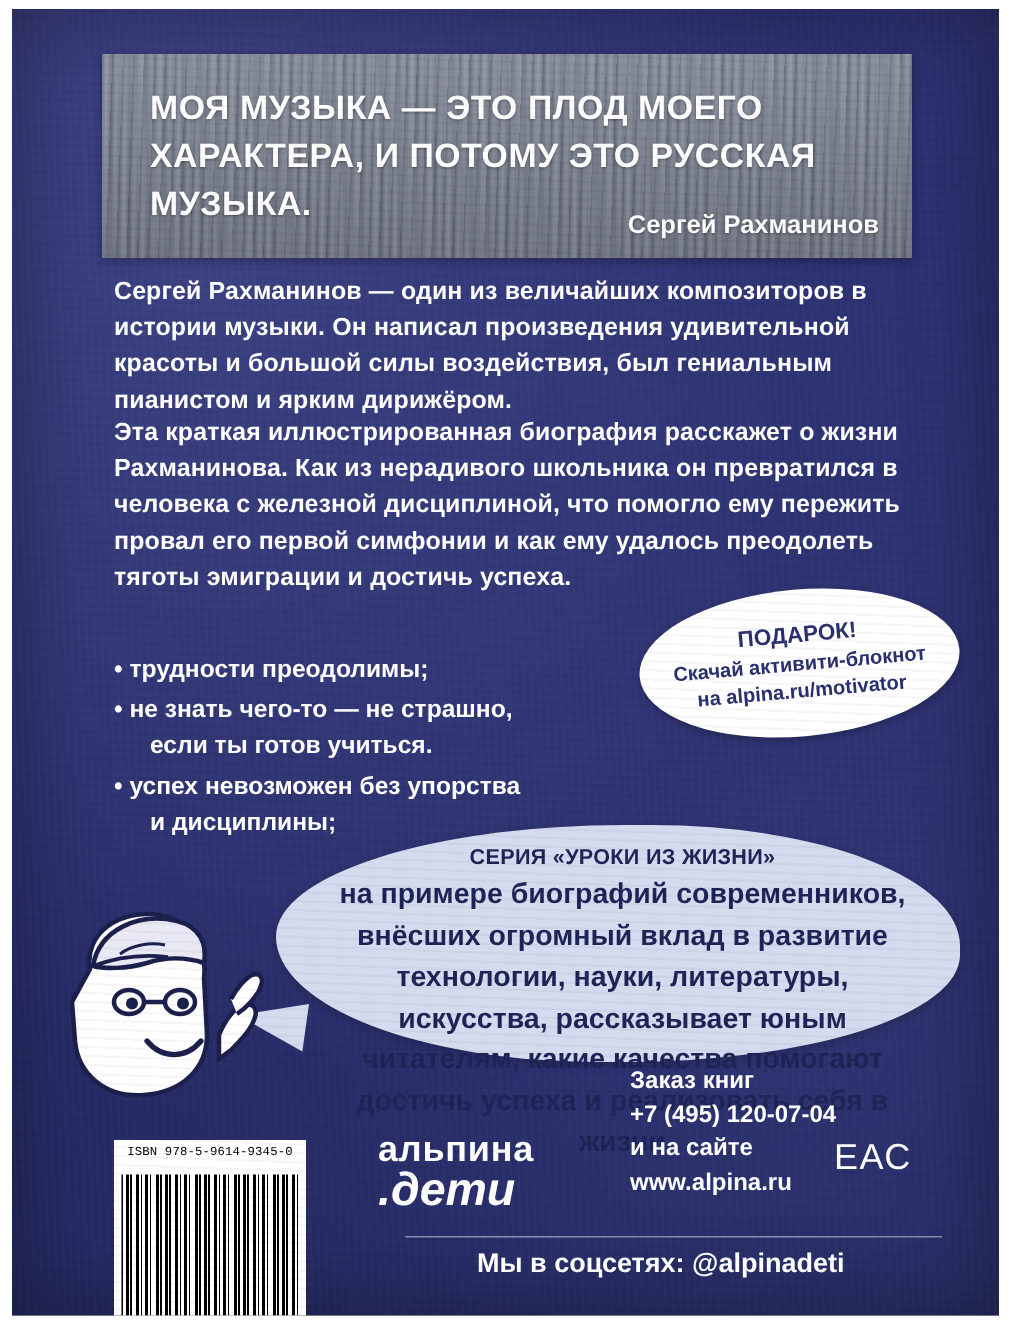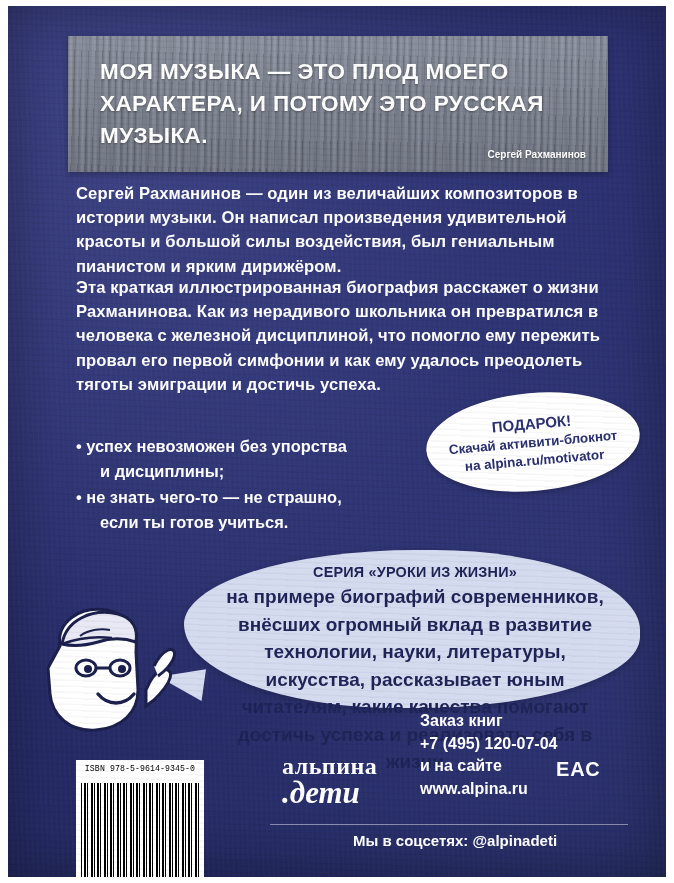--- a/index.html
+++ b/index.html
@@ -72,21 +72,21 @@
     font-weight: bold;
     letter-spacing: 0.4px;
     text-transform: uppercase;
     text-shadow: 0 1px 2px rgba(0,0,0,0.35);
   }
   .quote-author {
     position: absolute;
     right: 22px;
     bottom: 12px;
     color: #ffffff;
-    font-size: 10px;
+    font-size: 17px;
     font-weight: bold;
     text-shadow: 0 1px 2px rgba(0,0,0,0.35);
   }
 
   
   .blurb {
     position: absolute;
     left: 68px;
     width: 538px;
     color: #ffffff;
@@ -238,24 +238,23 @@
     height: 94px;
     background:
       repeating-linear-gradient(90deg,
         #000 0px, #000 1px, #fff 1px, #fff 3px,
         #000 3px, #000 5px, #fff 5px, #fff 6px,
         #000 6px, #000 7px, #fff 7px, #fff 10px,
         #000 10px, #000 12px, #fff 12px, #fff 13px);
   }
   .logo {
     position: absolute;
-    left: 274px;
+    left: 244px;
     top: 748px;
     color: #ffffff;
-    font-family: Liberation Serif, serif;
   }
   .logo .l1 {
     font-size: 24px;
     font-weight: bold;
     letter-spacing: 0.5px;
     line-height: 1.05;
   }
   .logo .l2 {
     font-size: 31px;
     font-weight: bold;
@@ -270,55 +269,56 @@
     color: #ffffff;
     font-size: 16px;
     line-height: 1.42;
     font-weight: bold;
   }
   .eac {
     position: absolute;
     left: 548px;
     top: 752px;
     color: #ffffff;
-    font-size: 20px;
-    font-weight: bold;
+    font-size: 24px;
+    font-weight: normal;
     letter-spacing: 1px;
   }
   .social {
     position: absolute;
-    left: 345px;
+    left: 310px;
     top: 826px;
     color: #ffffff;
-    font-size: 15px;
+    font-size: 18px;
     font-weight: bold;
   }
 </style>
 </head>
 <body>
 
 <div class="page">
   <div class="cover">
 
     <div class="quote-banner">
       <div class="quote-text">Моя музыка — это плод моего характера, и потому это русская музыка.</div>
       <div class="quote-author">Сергей Рахманинов</div>
     </div>
 
     <div class="blurb p1">Сергей Рахманинов — один из величайших композиторов в истории музыки. Он написал произведения удивительной красоты и большой силы воздействия, был гениальным пианистом и ярким дирижёром.</div>
     <div class="blurb p2">Эта краткая иллюстрированная биография расскажет о жизни Рахманинова. Как из нерадивого школьника он превратился в человека с железной дисциплиной, что помогло ему пережить провал его первой симфонии и как ему удалось преодолеть тяготы эмиграции и достичь успеха.</div>
 
     <ul class="bullets">
+      <li>• трудности преодолимы;</li>
+      <li>
+        <span>• не знать чего-то — не страшно,</span>
+        <span class="ln2">если ты готов учиться.</span>
+      </li>
       <li>
         <span>• успех невозможен без упорства</span>
         <span class="ln2">и дисциплины;</span>
-      </li>
-      <li>
-        <span>• не знать чего-то — не страшно,</span>
-        <span class="ln2">если ты готов учиться.</span>
       </li>
     </ul>
 
     <div class="gift">
       <div class="g-title">Подарок!</div>
       <div class="g-line">Скачай активити-блокнот</div>
       <div class="g-line">на alpina.ru/motivator</div>
     </div>
 
     <div class="bubble-tail"></div>

